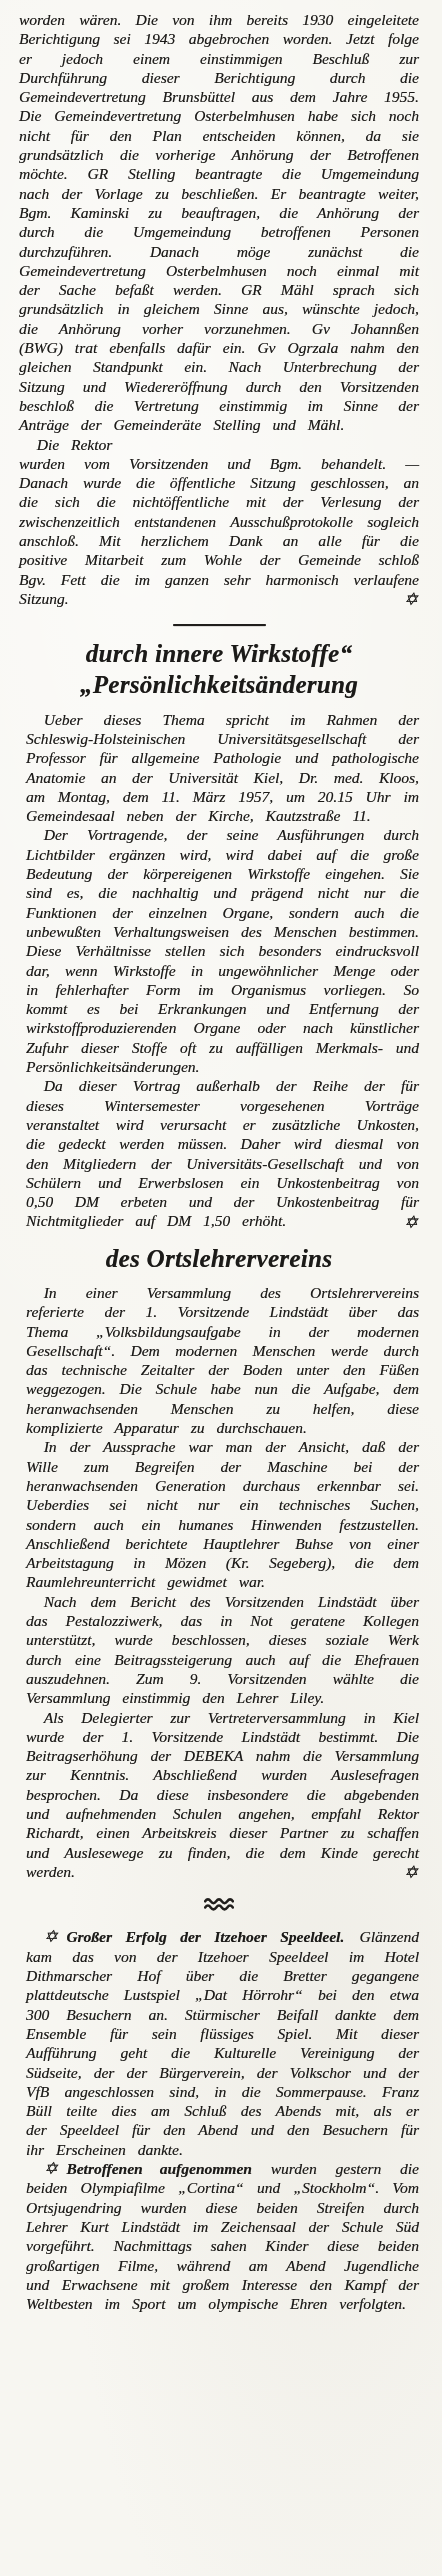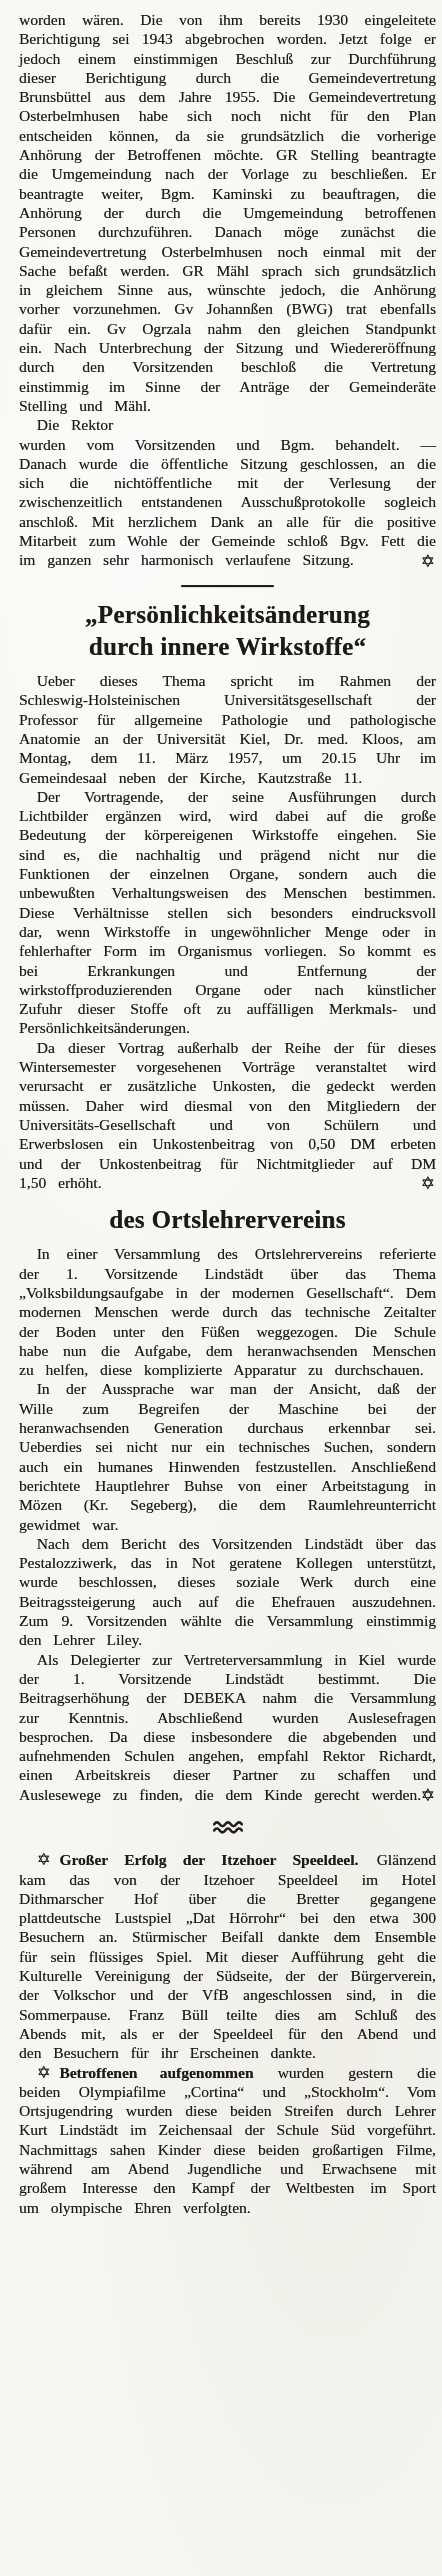--- a/index.html
+++ b/index.html
@@ -9,32 +9,33 @@
     margin: 0;
     overflow: hidden;
     background: #f7f6f1;
     background-image:
       radial-gradient(ellipse 497px 1326px at 30% 20%, rgba(255,255,255,0.55), rgba(255,255,255,0) 70%),
       radial-gradient(ellipse 387px 995px at 75% 80%, rgba(225,222,212,0.35), rgba(255,255,255,0) 70%);
     color: #1b1a18;
     font-family: "Liberation Serif", "DejaVu Serif", serif;
   }
   .column {
-    padding: 10px 6px 0 19px;
+    padding: 10px 23px 0 19px;
+    font-style: italic;
   }
   p.body {
     margin: 0;
     font-size: 15.5px;
     line-height: 19.3px;
     text-align: justify;
     word-spacing: 0.52em;
     position: relative;
     text-shadow: 0.2px 0.2px 0.3px rgba(25,22,20,0.55);
   }
-  p.indent { text-indent: 17.7px; }
+  p.indent { text-indent: 17.7px; margin-left: 7px; }
   p.topics { text-indent: 17.7px; }
   .subhead {
     font-size: 17px;
     line-height: 21px;
     font-weight: bold;
     text-align: center;
     margin: 6.6px 0 5.5px 0;
     word-spacing: 0.35em;
     text-shadow: 0.2px 0.3px 0.3px rgba(25,22,20,0.6);
   }
@@ -90,22 +91,22 @@
     <p class="body">
       <span>wurden vom Vorsitzenden und Bgm. behandelt. — Danach wurde die öffentliche Sitzung geschlossen, an die sich die nichtöffentliche mit der Verlesung der zwischenzeitlich entstandenen Ausschußprotokolle sogleich anschloß. Mit herzlichem Dank an alle für die positive Mitarbeit zum Wohle der Gemeinde schloß Bgv. Fett die im ganzen sehr harmonisch verlaufene Sitzung.</span>
       <span class="endstar">✡</span>
     </p>
   </section>
 
   <div class="rule-divider"></div>
 
   <section>
     <h2 class="headline">
+      <div>durch innere Wirkstoffe“</div>
       <div>„Persönlichkeitsänderung</div>
-      <div>durch innere Wirkstoffe“</div>
     </h2>
     <p class="body indent">Ueber dieses Thema spricht im Rahmen der Schleswig-Holsteinischen Universitätsgesellschaft der Professor für allgemeine Pathologie und pathologische Anatomie an der Universität Kiel, Dr. med. Kloos, am Montag, dem 11. März 1957, um 20.15 Uhr im Gemeindesaal neben der Kirche, Kautzstraße 11.</p>
     <p class="body indent">Der Vortragende, der seine Ausführungen durch Lichtbilder ergänzen wird, wird dabei auf die große Bedeutung der körpereigenen Wirkstoffe eingehen. Sie sind es, die nachhaltig und prägend nicht nur die Funktionen der einzelnen Organe, sondern auch die unbewußten Verhaltungsweisen des Menschen bestimmen. Diese Verhältnisse stellen sich besonders eindrucksvoll dar, wenn Wirkstoffe in ungewöhnlicher Menge oder in fehlerhafter Form im Organismus vorliegen. So kommt es bei Erkrankungen und Entfernung der wirkstoffproduzierenden Organe oder nach künstlicher Zufuhr dieser Stoffe oft zu auffälligen Merkmals- und Persönlichkeitsänderungen.</p>
     <p class="body indent">
       <span>Da dieser Vortrag außerhalb der Reihe der für dieses Wintersemester vorgesehenen Vorträge veranstaltet wird verursacht er zusätzliche Unkosten, die gedeckt werden müssen. Daher wird diesmal von den Mitgliedern der Universitäts-Gesellschaft und von Schülern und Erwerbslosen ein Unkostenbeitrag von 0,50 DM erbeten und der Unkostenbeitrag für Nichtmitglieder auf DM 1,50 erhöht.</span>
       <span class="endstar">✡</span>
     </p>
   </section>
 
   <section>

